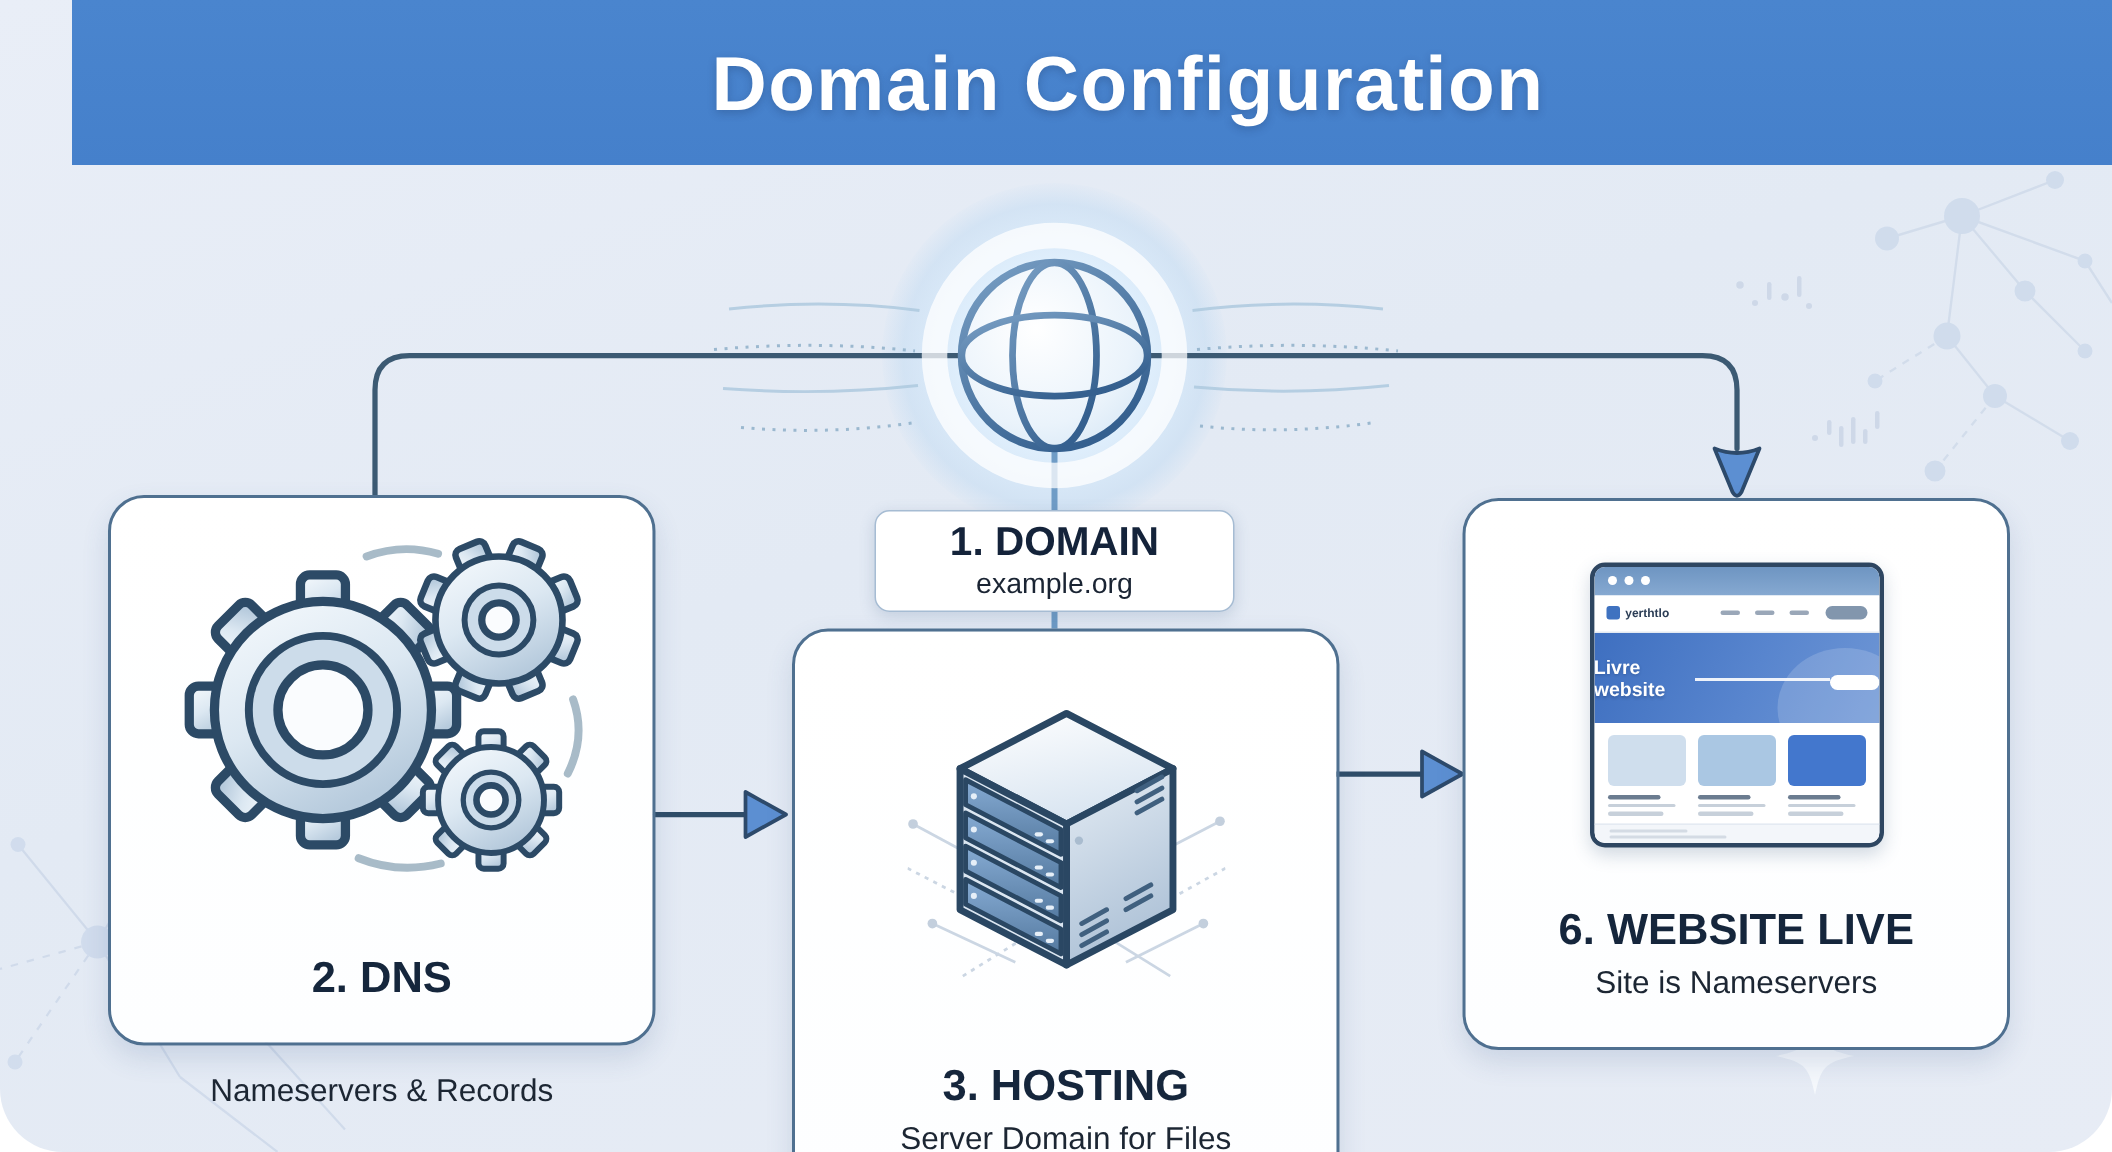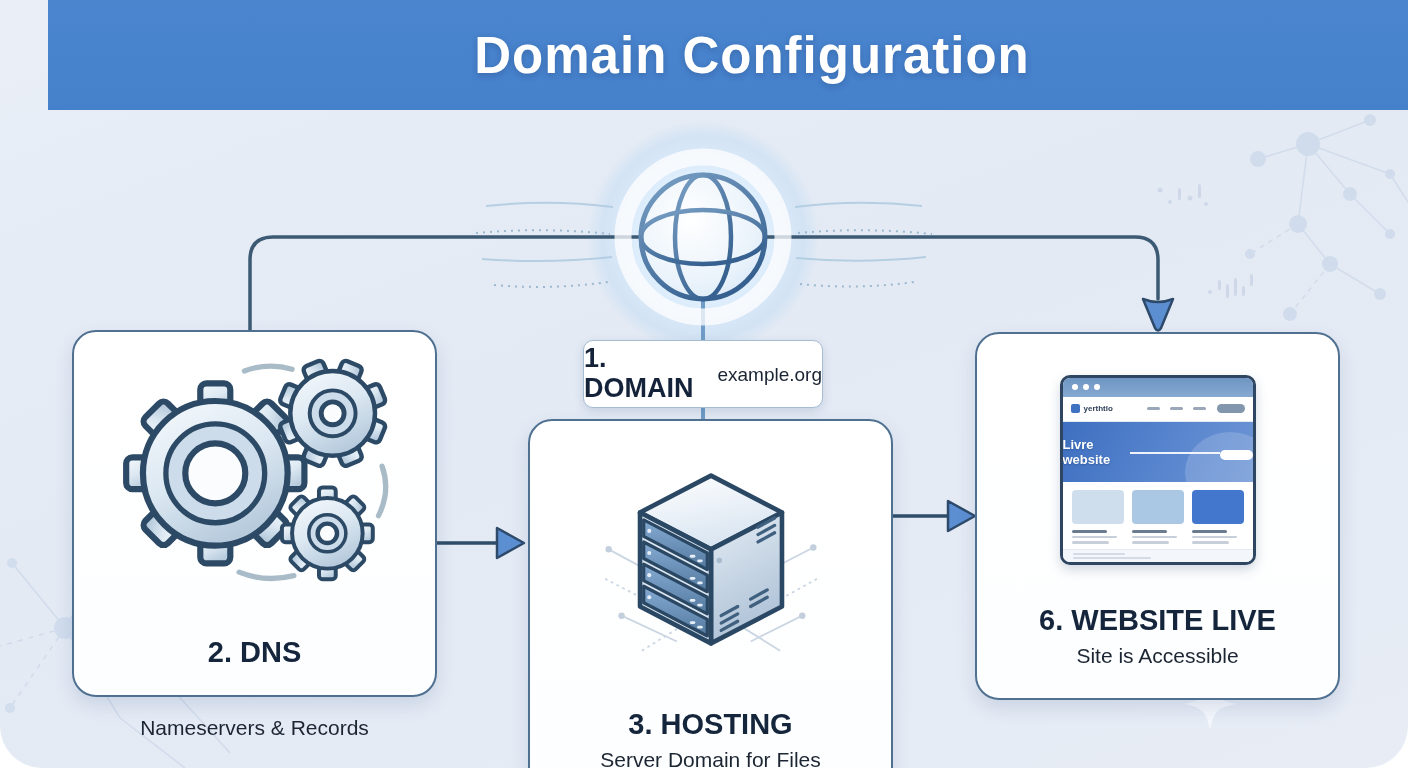--- a/index.html
+++ b/index.html
@@ -28,21 +28,21 @@
   }
   
   .overlay { position:absolute; left:0; top:0; z-index:3; pointer-events:none; }
   
   .globe-wrap { position:absolute; left:613px; top:147px; z-index:4; }
   
   .domain-box {
     position:absolute; left:583px; top:340px; width:240px; height:68px; z-index:5;
     background:#ffffff; border:1.5px solid #a6bcd3; border-radius:10px;
     box-shadow:0 3px 10px rgba(70,100,140,.20);
-    display:flex; flex-direction:row; align-items:center; justify-content:center;
+    display:flex; flex-direction:column; align-items:center; justify-content:center;
   }
   .domain-title { font-size:27px; font-weight:bold; color:#14233a; line-height:1.1; }
   .domain-sub   { font-size:19px; color:#1a2433; margin-top:2px; }
   
   .card {
     position:absolute; z-index:5;
     background:linear-gradient(180deg,#ffffff 0%,#fdfeff 100%);
     border:2px solid #4f7090; border-radius:24px;
     box-shadow:0 8px 18px rgba(60,95,140,.16);
     display:flex; flex-direction:column; align-items:center;
@@ -404,16 +404,16 @@
               <div class="ln-light" style="width:72%"></div>
           </div>
         </div>
         <div class="b-footer">
           <div class="b-fline" style="width:52px;"></div>
           <div class="b-fline" style="width:78px;"></div>
         </div>
       </div>
     </div>
     <div class="card-title">6. WEBSITE LIVE</div>
-    <div class="card-sub">Site is Accessible</div>
+    <div class="card-sub">Site is Nameservers</div>
   </div>
 
 </div>
 
 </body></html>

